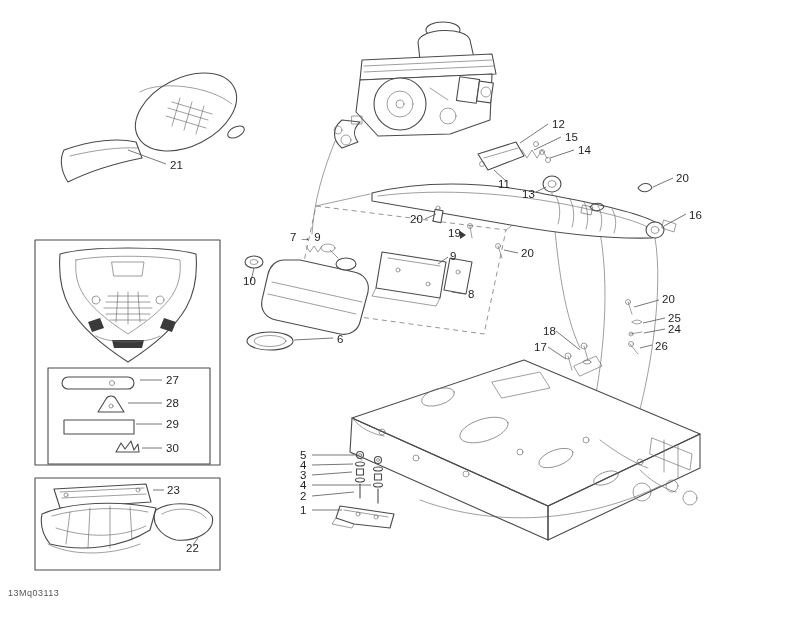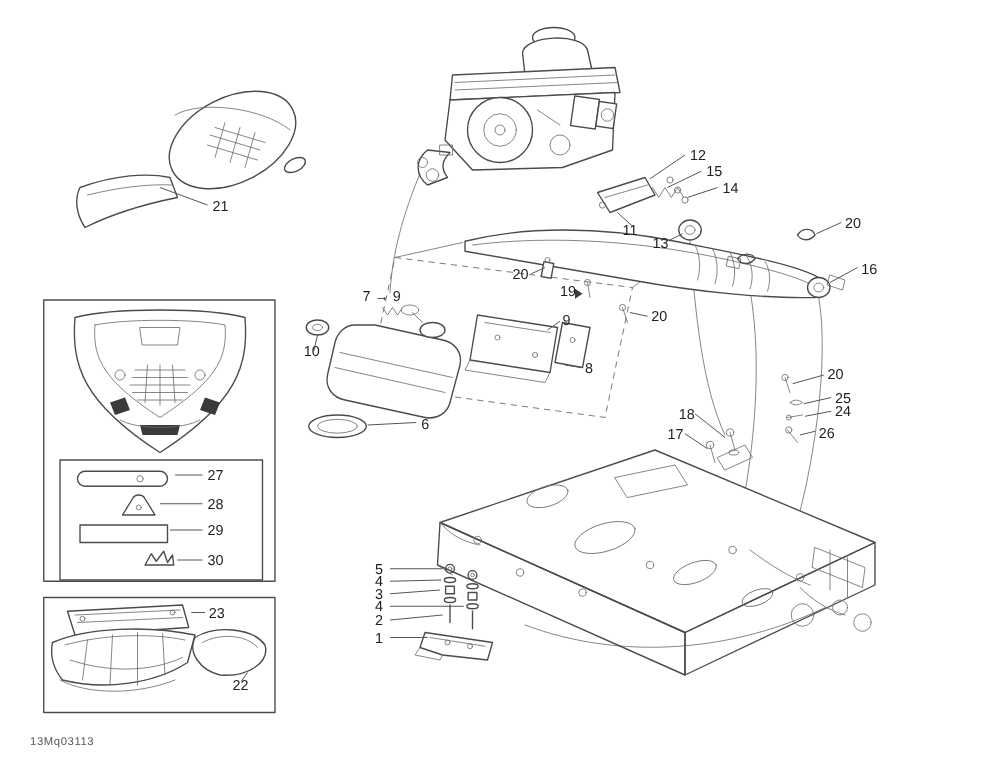--- a/index.html
+++ b/index.html
@@ -7,21 +7,21 @@
   .canvas{position:relative;width:800px;height:618px;background:#ffffff;overflow:hidden;
           font-family:"Liberation Sans",sans-serif}
   .canvas svg{position:absolute;left:0;top:0}
   .ln{fill:none;stroke:#4b4b4b;stroke-width:1.1;stroke-linecap:round;stroke-linejoin:round}
   .lnf{fill:#ffffff;stroke:#4b4b4b;stroke-width:1.1;stroke-linecap:round;stroke-linejoin:round}
   .thin{fill:none;stroke:#6a6a6a;stroke-width:.65;stroke-linecap:round;stroke-linejoin:round}
   .dash{fill:none;stroke:#7a7a7a;stroke-width:.8;stroke-dasharray:5 4}
   .leader{fill:none;stroke:#555555;stroke-width:.8}
   .dark{fill:#3a3a3a;stroke:none}
   .callout{font-family:"Liberation Sans",sans-serif;font-size:11.5px;fill:#1f1f1f}
-  .doc-code{position:absolute;left:24px;top:588px;font-size:9px;color:#555;letter-spacing:.5px}
+  .doc-code{position:absolute;left:8px;top:588px;font-size:9px;color:#555;letter-spacing:.5px}
 </style>
 </head>
 <body>
 
 <div class="canvas">
   <svg width="800" height="618" viewBox="0 0 800 618">
 
     <g>
       <path class="thin" d="M655,238 C664,290 650,380 634,430"></path>
       <path class="thin" d="M600,232 C612,300 600,380 590,424"></path>

